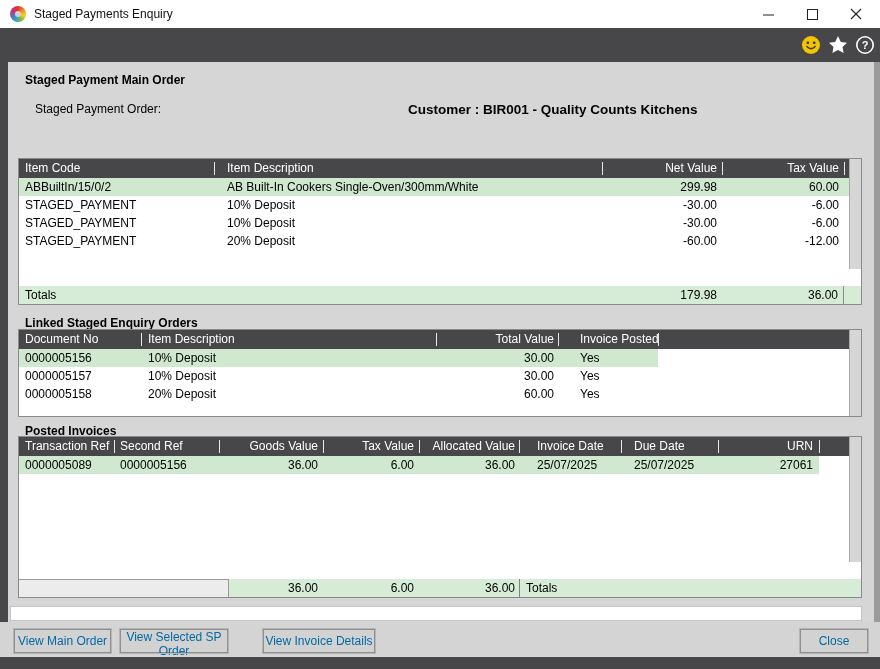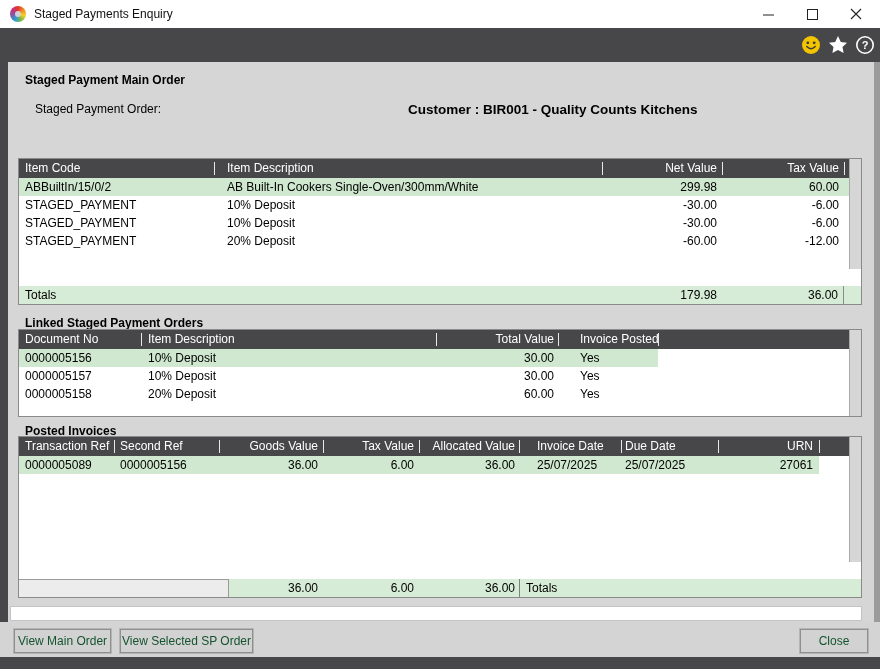--- a/index.html
+++ b/index.html
@@ -51,34 +51,34 @@
   .t1f{flex:1;}
   
   .t2c1{width:122px;padding-left:6px;} .t2c2{width:295px;padding-left:7px;}
   .t2c3{width:122px;padding-right:4px;} .t2c4{width:100px;padding-left:22px;}
   .t2f{flex:1;}
   .rowband { width:639px; }
   
   .t3c1{width:95px;padding-left:6px;} .t3c2{width:105px;padding-left:6px;}
   .t3c3{width:104px;padding-right:5px;} .t3c4{width:96px;padding-right:5px;}
   .t3c5{width:100px;padding-right:4px;} .t3c6{width:102px;padding-left:18px;}
-  .t3c7{width:97px;padding-left:4px;} .t3c8{width:101px;padding-right:6px;}
+  .t3c7{width:97px;padding-left:13px;} .t3c8{width:101px;padding-right:6px;}
   .t3f{flex:1;}
   .rowband3 { width:800px; }
 
   
   .totals { position:absolute; left:0; bottom:0; width:842px; height:18px; display:flex; background:#d6ecd6; align-items:center; font-size:12px; }
   .tot-gray { width:210px; height:18px; background:#ececec; border-right:1px solid #9a9a9a; border-top:1px solid #9a9a9a; }
   .tot-label-sep { border-left:1px solid #808080; }
 
   .hstrip { position:absolute; left:10px; top:606px; width:852px; height:15px; background:#ffffff; border:1px solid #c4c4c4; }
 
   
   .footer { position:absolute; left:0; top:622px; width:880px; height:35px; background:#d4d4d4; }
-  .btn { position:absolute; top:7px; height:24px; background:#d2d2d2; border:1px solid #8f8f8f; outline:1px solid #b5b5b5; font-size:12px; color:#14532d; text-align:center; font-family:inherit; }
+  .btn { position:absolute; top:7px; height:24px; background:#d2d2d2; border:1px solid #8f8f8f; outline:1px solid #b5b5b5; font-size:12px; color:#0369a1; text-align:center; font-family:inherit; }
   .bottomstrip { position:absolute; left:0; top:657px; width:880px; height:12px; background:#47474a; }
 </style>
 </head>
 <body>
 
 <div class="window">
 
   <div class="titlebar">
     <span class="app-icon"></span>
     <span class="win-title">Staged Payments Enquiry</span>
@@ -169,21 +169,21 @@
     </div>
     <div class="scrollstrip" style="height:110px;"></div>
     <div class="totals">
       <span class="tc t1c1" style="font-weight:normal;">Totals</span>
       <span class="tc t1c2"></span>
       <span class="tc t1c3 r">179.98</span>
       <span class="tc t1c4 r" style="border-right:1px solid #8a8a8a;">36.00</span>
     </div>
   </div>
 
-  <div class="section-label" style="left:25px; top:316px;">Linked Staged Payment Orders</div>
+  <div class="section-label" style="left:25px; top:316px;">Linked Staged Enquiry Orders</div>
 
   <div class="tbl" style="left:18px; top:316px; height:88px;margin-top:13px;">
     <div class="thead">
       <span class="hc t2c1">Document No</span>
       <span class="hc t2c2 hsep">Item Description</span>
       <span class="hc t2c3 hsep r">Total Value</span>
       <span class="hc t2c4 hsep">Invoice Posted</span>
       <span class="hc t2f hsep"></span>
     </div>
     <div class="trow">
@@ -242,19 +242,20 @@
       <span class="tc t3c4 r">6.00</span>
       <span class="tc t3c5 r">36.00</span>
       <span class="tc tot-label-sep" style="flex:1; padding-left:6px;">Totals</span>
     </div>
   </div>
 
   <div class="hstrip"></div>
 
   <div class="footer">
     <button class="btn" style="left:14px; width:97px;">View Main Order</button>
-    <button class="btn" style="left:120px; width:133px;">View Selected SP Order</button>
+    <button class="btn" style="left:120px; width:108px;">View Selected SP Order</button>
+    <button class="btn" style="left:263px; width:112px;">View Invoice Details</button>
     <button class="btn" style="left:800px; width:68px;">Close</button>
   </div>
 
   <div class="bottomstrip"></div>
 
 </div>
 
 </body></html>

